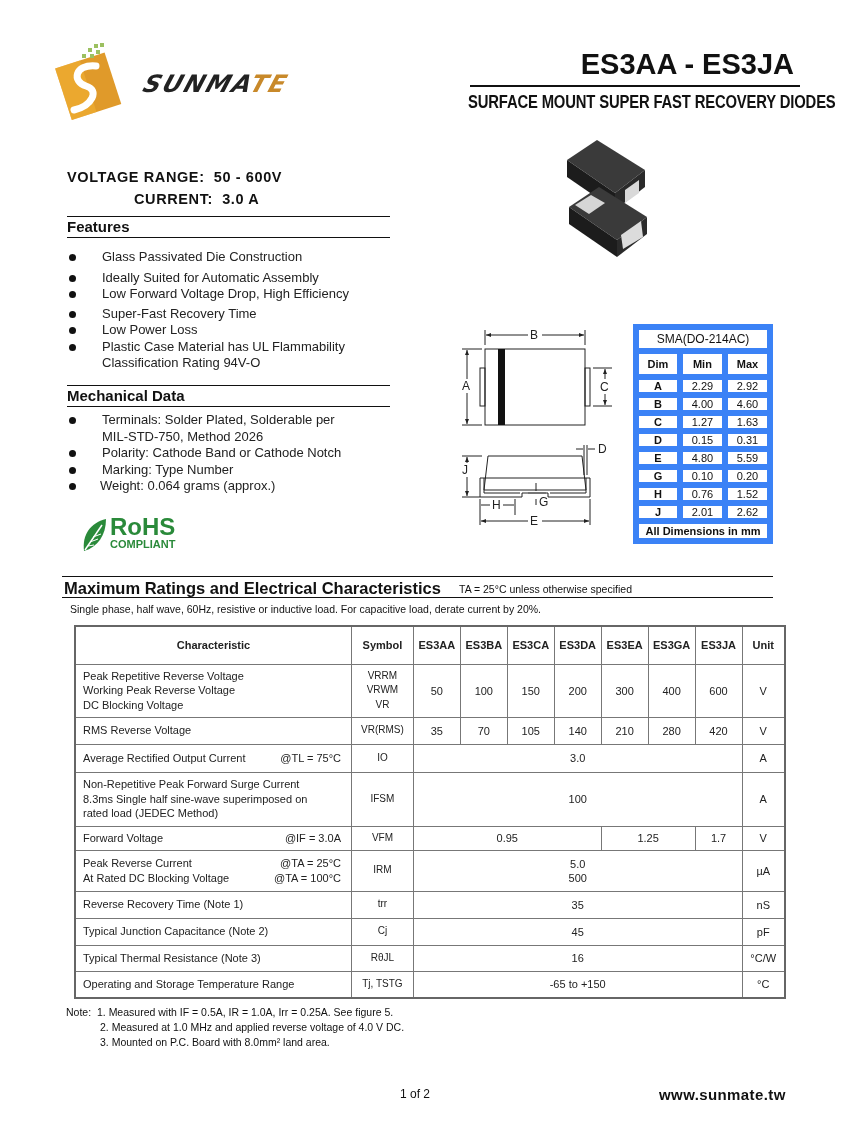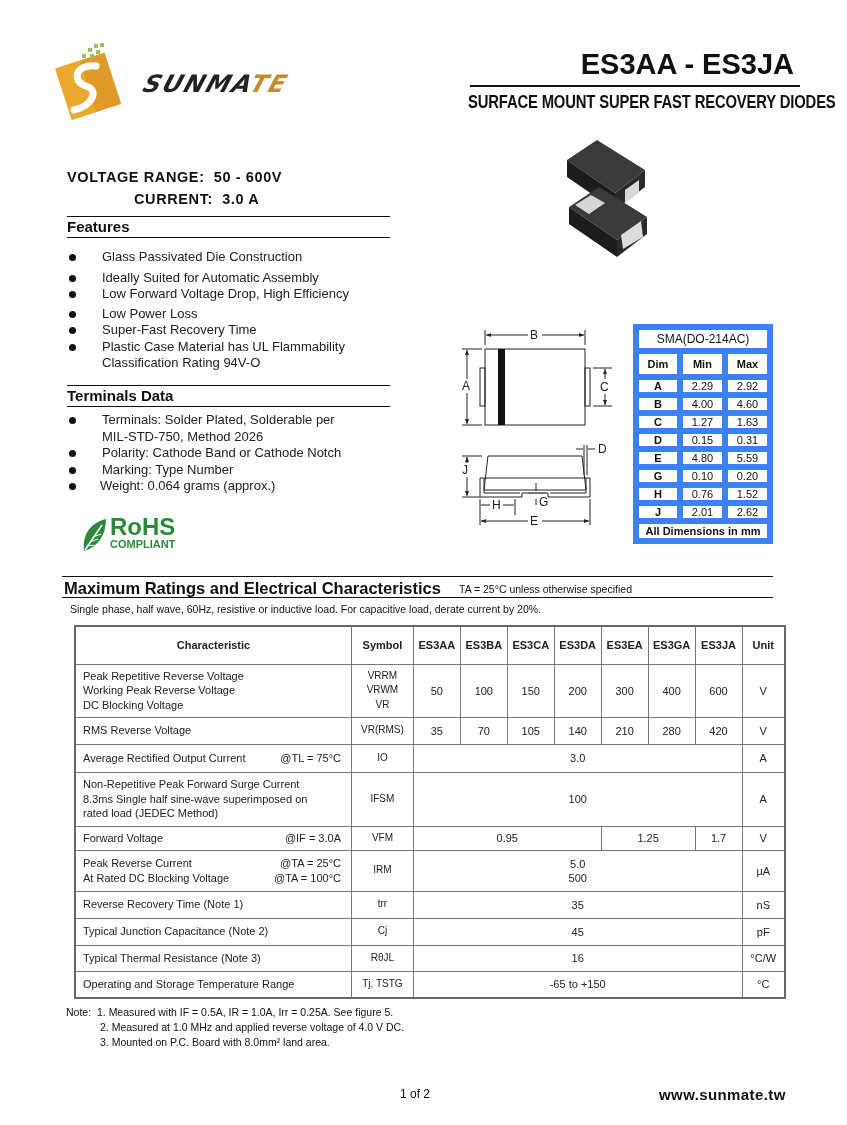--- a/index.html
+++ b/index.html
@@ -109,26 +109,26 @@
 </div>
 <div class="abs cur-line">
   <span>CURRENT:</span>&nbsp;&nbsp;<span>3.0 A</span>
 </div>
 
 <div class="abs sec-head" style="top:216px;">Features</div>
 <ul class="abs bullets" style="top:249px;">
   <li style="margin-bottom:4px;">Glass Passivated Die Construction</li>
   <li>Ideally Suited for Automatic Assembly</li>
   <li style="margin-bottom:3px;">Low Forward Voltage Drop, High Efficiency</li>
+  <li>Super-Fast Recovery Time</li>
   <li>Low Power Loss</li>
-  <li>Super-Fast Recovery Time</li>
   <li style="width:300px;">Plastic Case Material has UL Flammability Classification Rating 94V-O</li>
 </ul>
 
-<div class="abs sec-head" style="top:385px;">Terminals Data</div>
+<div class="abs sec-head" style="top:385px;">Mechanical Data</div>
 <ul class="abs bullets" style="top:412px;">
   <li style="width:270px;">Terminals: Solder Plated, Solderable per MIL-STD-750, Method 2026</li>
   <li>Polarity: Cathode Band or Cathode Notch</li>
   <li>Marking: Type Number</li>
   <li style="padding-left:33px;">Weight: 0.064 grams (approx.)</li>
 </ul>
 
 <div class="abs rohs">
   <svg width="28" height="36" viewBox="0 0 28 36" style="position:absolute;left:0;top:2px;">
     <path d="M4 34 C 2 18, 10 6, 26 2 C 26 18, 18 30, 4 34 Z" fill="#2a8a3a"></path>

